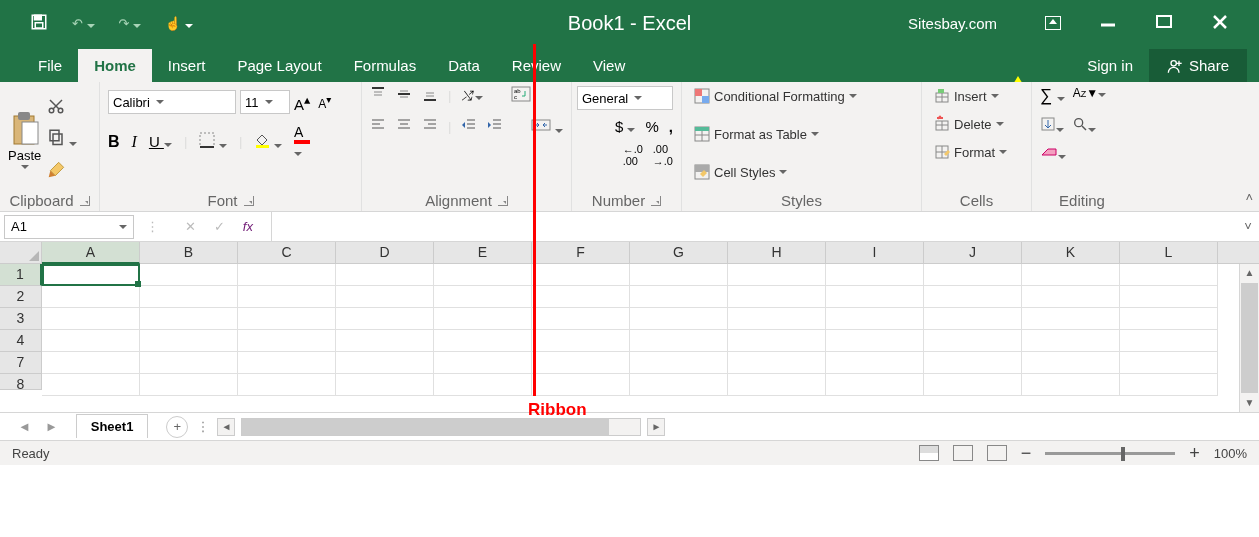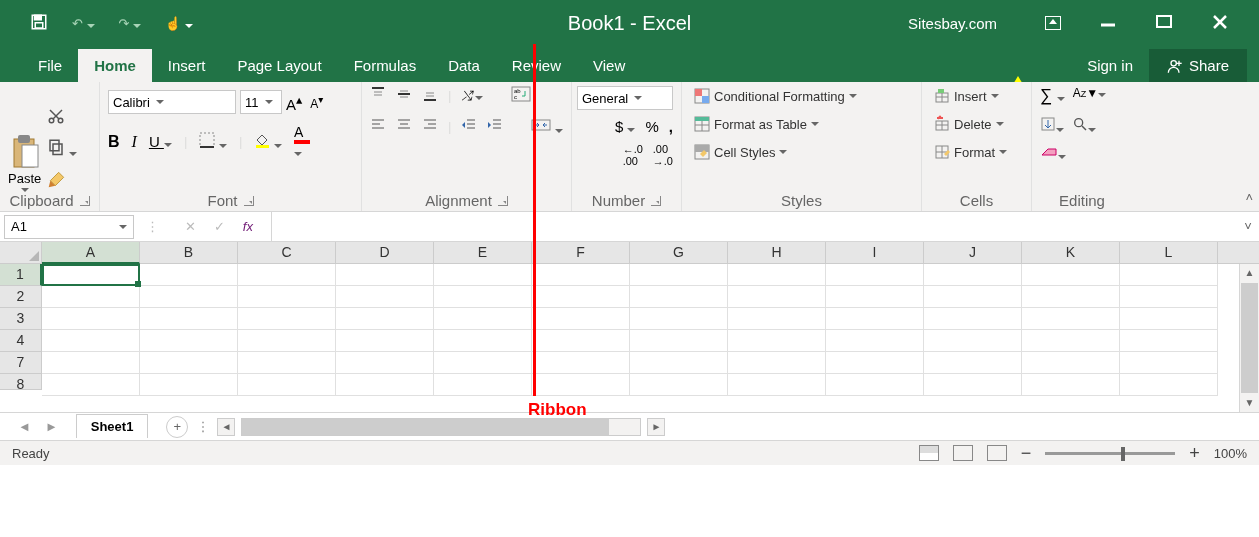--- a/index.html
+++ b/index.html
@@ -15,21 +15,21 @@
 .tabbar { background: #217346; height: 36px; display: flex; align-items: flex-end; color: #fff; padding-left: 22px; position: relative; }
 .tabbar .tab { padding: 8px 16px; font-size: 15px; cursor: pointer; }
 .tabbar .tab.active { background: #f3f2f1; color: #217346; font-weight: 600; }
 .annot { position: absolute; left: 728px; top: 54px; color: #ffff00; font-size: 17px; font-weight:600; }
 .annot-arrow { position: absolute; left: 930px; top: 38px; width: 90px; height: 30px; border-bottom: 4px solid #ffff00; border-right: 4px solid #ffff00; }
 .annot-arrow::after { content:""; position:absolute; right:-8px; top:-8px; border-left:6px solid transparent; border-right:6px solid transparent; border-bottom:10px solid #ffff00; }
 .tabbar .signin { position: absolute; right: 126px; font-size: 15px; padding-bottom: 8px; }
 .tabbar .share { position: absolute; right: 12px; background: #185c37; padding: 8px 18px; font-size: 15px; display: flex; gap: 6px; align-items: center; }
 .ribbon { height: 130px; background: #f3f2f1; border-bottom: 1px solid #d6d6d6; display: flex; position: relative; }
 .group { border-right: 1px solid #e1e1e1; display: flex; flex-direction: column; justify-content: space-between; padding: 4px 8px 2px 8px; }
-.group .body { flex: 1; display: flex; align-items: flex-end; }
+.group .body { flex: 1; display: flex; align-items: center; }
 .group .label { font-size: 15px; color: #666; text-align: center; display: flex; justify-content: center; align-items: center; gap: 6px; }
 .dlaunch { width: 10px; height: 10px; border: 1px solid #888; border-top: none; border-left: none; position: relative; }
 .dlaunch::after { content: ""; position: absolute; right: 1px; bottom: 1px; border-left: 3px solid transparent; border-top: 3px solid #888; }
 .btn { display: flex; align-items: center; gap: 4px; padding: 2px 4px; color: #333; cursor: pointer; white-space: nowrap; }
 .ico { width: 16px; height: 16px; display: inline-block; flex-shrink: 0; }
 .dd { width: 0; height: 0; border-left: 4px solid transparent; border-right: 4px solid transparent; border-top: 4px solid #666; display: inline-block; }
 .paste-big { display: flex; flex-direction: column; align-items: center; gap: 2px; }
 .combo { background: #fff; border: 1px solid #c8c8c8; display: flex; align-items: center; padding: 2px 4px; height: 24px; }
 .combo .dd { margin-left: 6px; }
 .fmla-bar { height: 30px; background: #fff; border-bottom: 1px solid #d6d6d6; display: flex; align-items: center; }
@@ -161,21 +161,21 @@
       </div>
   </div>
 
   <div class="group" style="width:262px">
     <div class="body" style="flex-direction:column;gap:10px;align-items:flex-start;padding-top:4px;">
       <div style="display:flex;gap:4px;align-items:center;">
         <div class="combo" style="width:128px">
             <span>Calibri</span>
             <span class="dd"></span>
           </div>
-        <div class="combo" style="width:42px">
+        <div class="combo" style="width:50px">
             <span>11</span>
             <span class="dd"></span>
           </div>
         <span style="font-size:15px;">A<sup>▴</sup></span>
         <span style="font-size:12px;margin-left:4px;">A<sup>▾</sup></span>
       </div>
       <div style="display:flex;gap:12px;align-items:center;">
         <span style="font-weight:bold;font-size:16px;">B</span>
         <span style="font-style:italic;font-family:serif;font-size:16px;">I</span>
         <span style="text-decoration:underline;font-size:15px;">U <span class="dd"></span></span>
@@ -287,21 +287,21 @@
         <span>.00<br>→.0</span>
       </div>
     </div>
     <div class="label">
         <span>Number</span>
         <span class="dlaunch"></span>
       </div>
   </div>
 
   <div class="group" style="width:240px">
-    <div class="body" style="flex-direction:column;gap:8px;align-items:flex-start;">
+    <div class="body" style="flex-direction:column;gap:18px;align-items:flex-start;">
       <div class="btn">
           <svg class="ico" viewBox="0 0 16 16">
             <rect x="1" y="1" width="14" height="14" fill="none" stroke="#888"></rect>
             <rect x="1" y="1" width="7" height="7" fill="#e77"></rect>
             <rect x="8" y="8" width="7" height="7" fill="#7ae"></rect>
           </svg>
           <span>Conditional Formatting</span>
           <span class="dd"></span>
         </div>
       <div class="btn">

